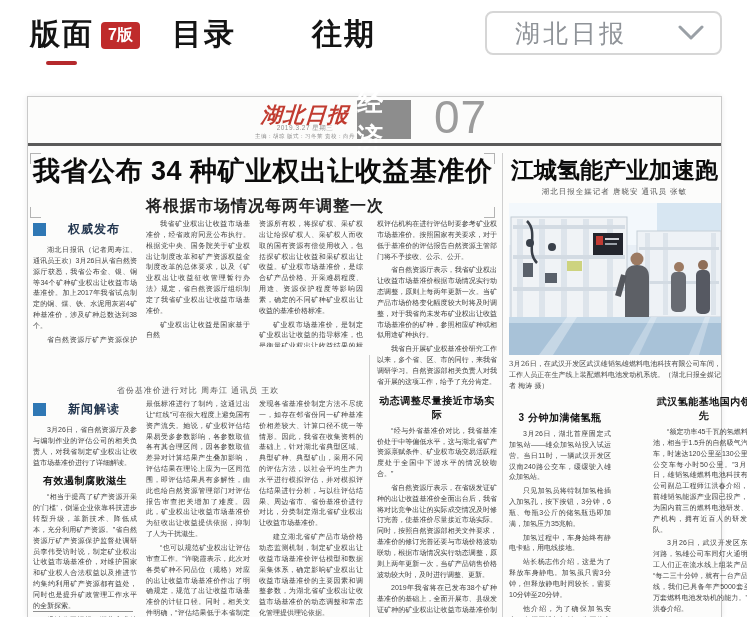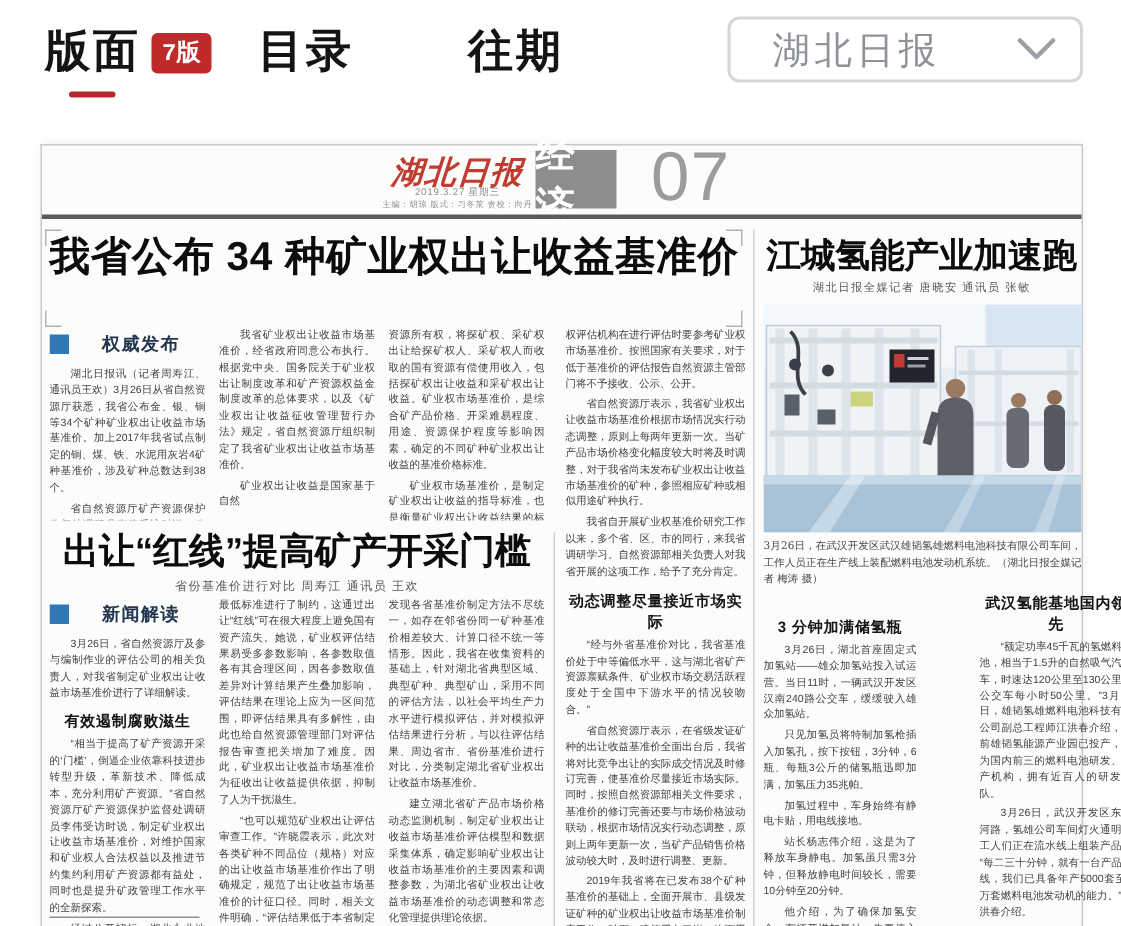--- a/index.html
+++ b/index.html
@@ -41,21 +41,21 @@
   .kicker-sq{width:13px;height:13px;background:#2f78b5;flex:0 0 auto;}
   .kicker-txt{font-size:12px;font-weight:700;color:#23364f;letter-spacing:1px;}
   .vrule{position:absolute;width:1px;background:#cfcfcf;}
   .caption{font-family:"DejaVu Serif","Liberation Serif",serif;font-size:7px;line-height:1.55;color:#474747;text-align:justify;}
   .mini-divider{position:absolute;height:1px;background:#909090;}
 </style>
 </head>
 <body>
 
 <div class="nav">
-  <div class="nav-item" style="left:30px;font-family:Liberation Mono, monospace;">
+  <div class="nav-item" style="left:30px;">
     <span>版面</span><span class="nav-badge">7版</span>
   </div>
   <div class="nav-underline"></div>
   <div class="nav-item" style="left:172px;">目录</div>
   <div class="nav-item" style="left:312px;">往期</div>
   <div class="dropdown">
     <span class="dropdown-value">湖北日报</span>
     <span style="display:flex;">
       <svg width="26" height="16" viewBox="0 0 26 16">
           <polyline points="2,2 13,13 24,2" fill="none" stroke="#9aa0a6" stroke-width="3" stroke-linecap="round" stroke-linejoin="round"></polyline>
@@ -71,20 +71,21 @@
   <div class="abs mast-small" style="left:202px;top:36px;width:150px;font-size:5.5px;">主编：胡琼 版式：习冬莱 责校：向丹</div>
   <div class="abs section-box" style="left:329px;top:3px;width:54px;height:39px;">经济</div>
   <div class="abs page-no" style="left:406px;top:-7px;">07</div>
   <div class="abs rule-heavy" style="left:0;top:46px;width:693px;height:3px;"></div>
 
   <div class="corner c-tl" style="left:2px;top:56px;"></div>
   <div class="corner c-tr" style="left:456px;top:56px;"></div>
   <div class="corner c-bl" style="left:2px;top:110px;"></div>
   <div class="corner c-br" style="left:456px;top:110px;"></div>
   <div class="abs h-main" style="left:5px;top:56px;width:464px;">我省公布 34 种矿业权出让收益基准价</div>
+  <div class="abs h-sub" style="left:5px;top:99px;width:464px;">将根据市场情况每两年调整一次</div>
 
   <div class="col" style="left:5px;top:122px;width:104px;height:128px;">
     <div class="kicker">
       <span class="kicker-sq"></span>
       <span class="kicker-txt">权威发布</span>
     </div>
     <p>湖北日报讯（记者周寿江、通讯员王欢）3月26日从省自然资源厅获悉，我省公布金、银、铜等34个矿种矿业权出让收益市场基准价。加上2017年我省试点制定的铜、煤、铁、水泥用灰岩4矿种基准价，涉及矿种总数达到38个。</p>
     <p>省自然资源厅矿产资源保护监督处调研员李伟受访时说，公布执行的这38个矿种，基本涵盖我省所开发主要矿种，覆盖了全省绝大多数矿山企业。</p>
   </div>
   <div class="col" style="left:118px;top:122px;width:104px;height:128px;">
@@ -98,21 +99,20 @@
   <div class="col" style="left:349px;top:122px;width:120px;height:399px;">
     <p style="text-indent:0;">权评估机构在进行评估时要参考矿业权市场基准价。按照国家有关要求，对于低于基准价的评估报告自然资源主管部门将不予接收、公示、公开。</p>
     <p>省自然资源厅表示，我省矿业权出让收益市场基准价根据市场情况实行动态调整，原则上每两年更新一次。当矿产品市场价格变化幅度较大时将及时调整，对于我省尚未发布矿业权出让收益市场基准价的矿种，参照相应矿种或相似用途矿种执行。</p>
     <p>我省自开展矿业权基准价研究工作以来，多个省、区、市的同行，来我省调研学习。自然资源部相关负责人对我省开展的这项工作，给予了充分肯定。</p>
     <div class="subhead">动态调整尽量接近市场实际</div>
     <p>“经与外省基准价对比，我省基准价处于中等偏低水平，这与湖北省矿产资源禀赋条件、矿业权市场交易活跃程度处于全国中下游水平的情况较吻合。”</p>
     <p>省自然资源厅表示，在省级发证矿种的出让收益基准价全面出台后，我省将对比竞争出让的实际成交情况及时修订完善，使基准价尽量接近市场实际。同时，按照自然资源部相关文件要求，基准价的修订完善还要与市场价格波动联动，根据市场情况实行动态调整，原则上两年更新一次，当矿产品销售价格波动较大时，及时进行调整、更新。</p>
     <p>2019年我省将在已发布38个矿种基准价的基础上，全面开展市、县级发证矿种的矿业权出让收益市场基准价制定工作，砂石、建筑用白云岩、饰面用花岗岩等矿种，为我省接下来开展矿业权出让收益评估工作、征收矿产资源权益金提供价值参考，以期实现我省出让矿种全覆盖、出让范围全覆盖、出让行为全覆盖的总体目标。</p>
   </div>
 
-  <div class="abs h-mid" style="left:5px;top:254px;width:330px;">出让“红线”提高矿产开采门槛</div>
   <div class="abs byline" style="left:5px;top:288px;width:330px;">省份基准价进行对比 周寿江 通讯员 王欢</div>
 
   <div class="col" style="left:5px;top:302px;width:104px;height:219px;">
     <div class="kicker">
       <span class="kicker-sq"></span>
       <span class="kicker-txt">新闻解读</span>
     </div>
     <p>3月26日，省自然资源厅及参与编制作业的评估公司的相关负责人，对我省制定矿业权出让收益市场基准价进行了详细解读。</p>
     <div class="subhead">有效遏制腐败滋生</div>
     <p>“相当于提高了矿产资源开采的‘门槛’，倒逼企业依靠科技进步转型升级，革新技术、降低成本，充分利用矿产资源。”省自然资源厅矿产资源保护监督处调研员李伟受访时说，制定矿业权出让收益市场基准价，对维护国家和矿业权人合法权益以及推进节约集约利用矿产资源都有益处，同时也是提升矿政管理工作水平的全新探索。</p>

